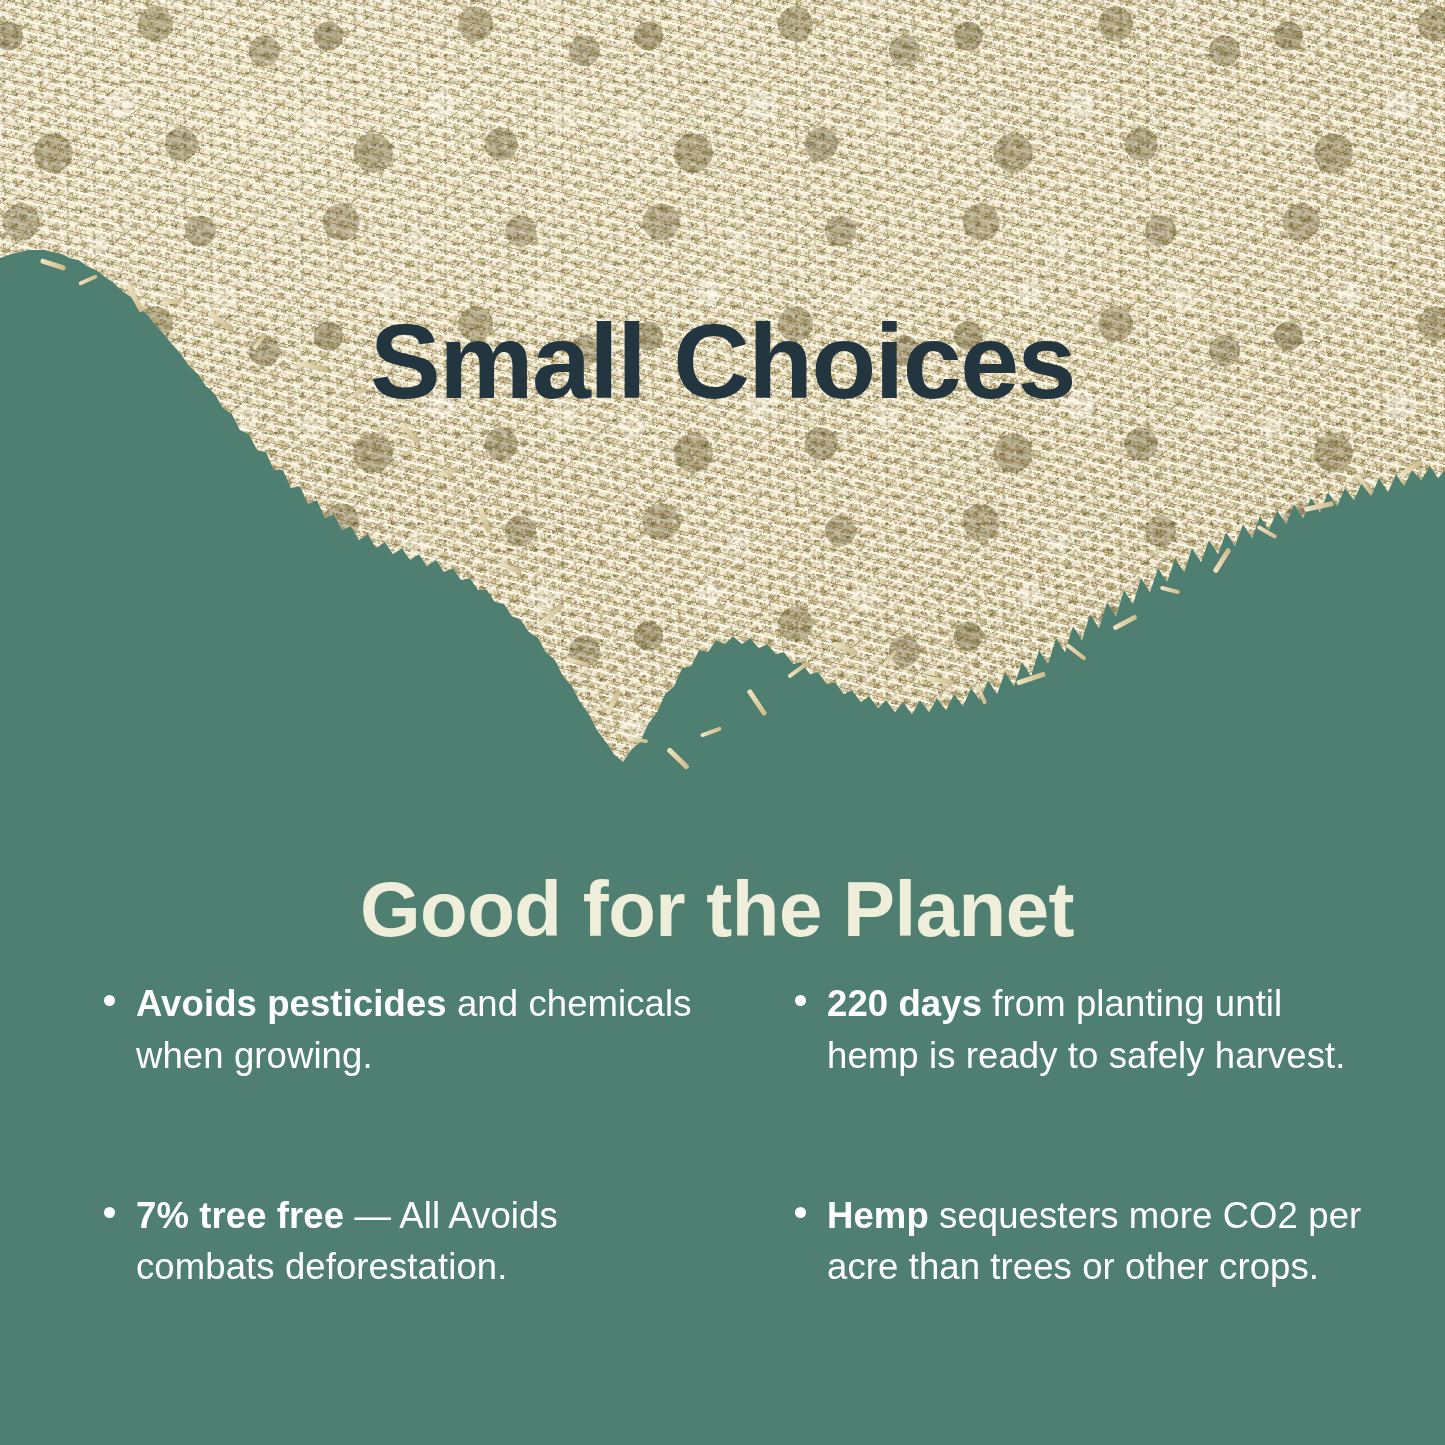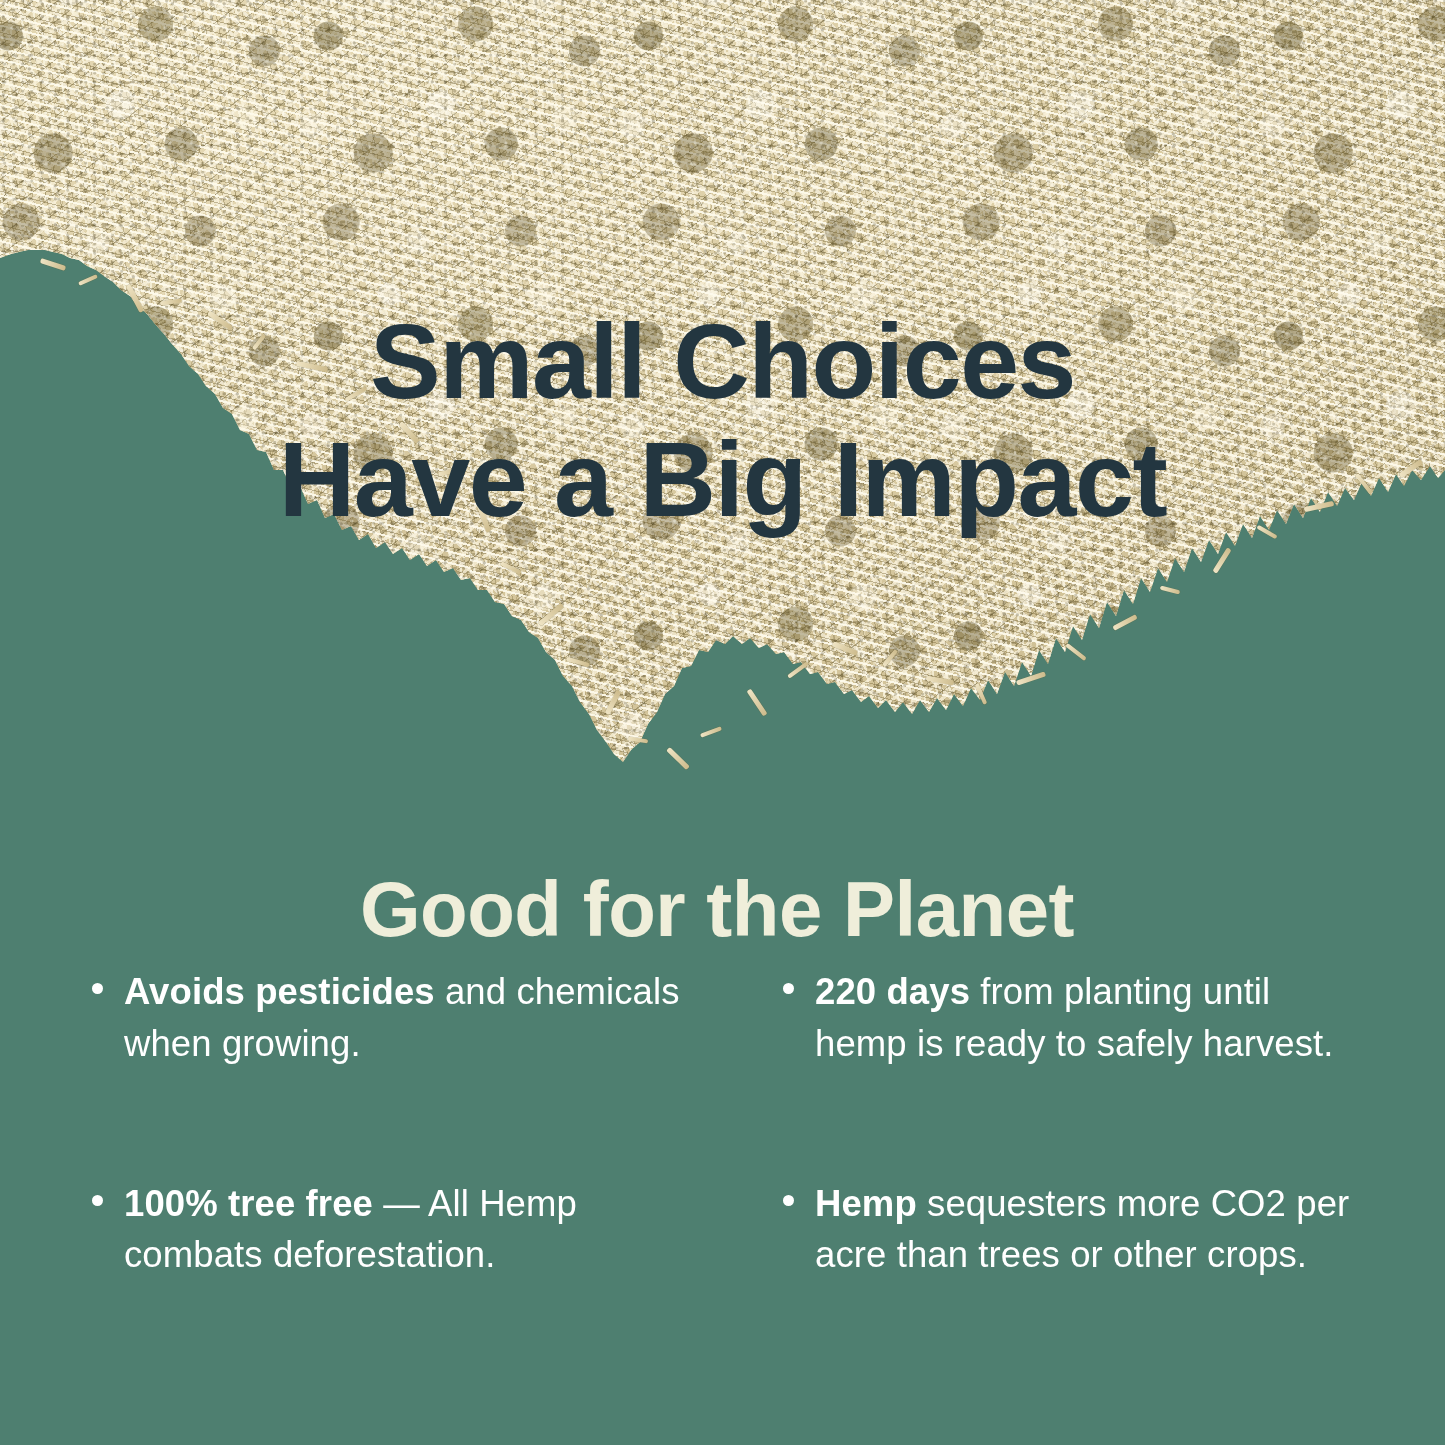--- a/index.html
+++ b/index.html
@@ -267,37 +267,36 @@
     <div class="stray" style="left:1160px; top:588px; width:20px; height:4px; transform:rotate(14deg);"></div>
     <div class="stray" style="left:1208px; top:558px; width:28px; height:5px; transform:rotate(-58deg);"></div>
     <div class="stray" style="left:1256px; top:530px; width:22px; height:4px; transform:rotate(30deg);"></div>
     <div class="stray" style="left:1304px; top:504px; width:30px; height:5px; transform:rotate(-12deg);"></div>
     <div class="stray" style="left:1352px; top:482px; width:24px; height:4px; transform:rotate(52deg);"></div>
     <div class="stray" style="left:1398px; top:466px; width:26px; height:5px; transform:rotate(-34deg);"></div>
   </div>
 
   <h1 class="headline">
     <span class="l1">Small Choices</span>
-    <span class="l2">Have a Big Impact</span>
   </h1>
 
   <h2 class="subheading">Good for the Planet</h2>
 
-  <ul class="bullets" style="list-style:none;margin:4px;padding:0;">
+  <ul class="bullets" style="list-style:none;margin:16px;padding:0;">
     <li class="bullet">
       <span class="dot"></span>
       <b>Avoids pesticides</b><span class="txt"> and chemicals when growing.</span>
     </li>
     <li class="bullet">
       <span class="dot"></span>
       <b>220 days</b><span class="txt"> from planting until hemp is ready to safely harvest.</span>
     </li>
     <li class="bullet">
       <span class="dot"></span>
-      <b>100% tree free</b><span class="txt"> — All Hemp combats deforestation.</span>
+      <b>7% tree free</b><span class="txt"> — All Avoids combats deforestation.</span>
     </li>
     <li class="bullet">
       <span class="dot"></span>
       <b>Hemp</b><span class="txt"> sequesters more CO2 per acre than trees or other crops.</span>
     </li>
   </ul>
 
 </div>
 
 </body></html>

